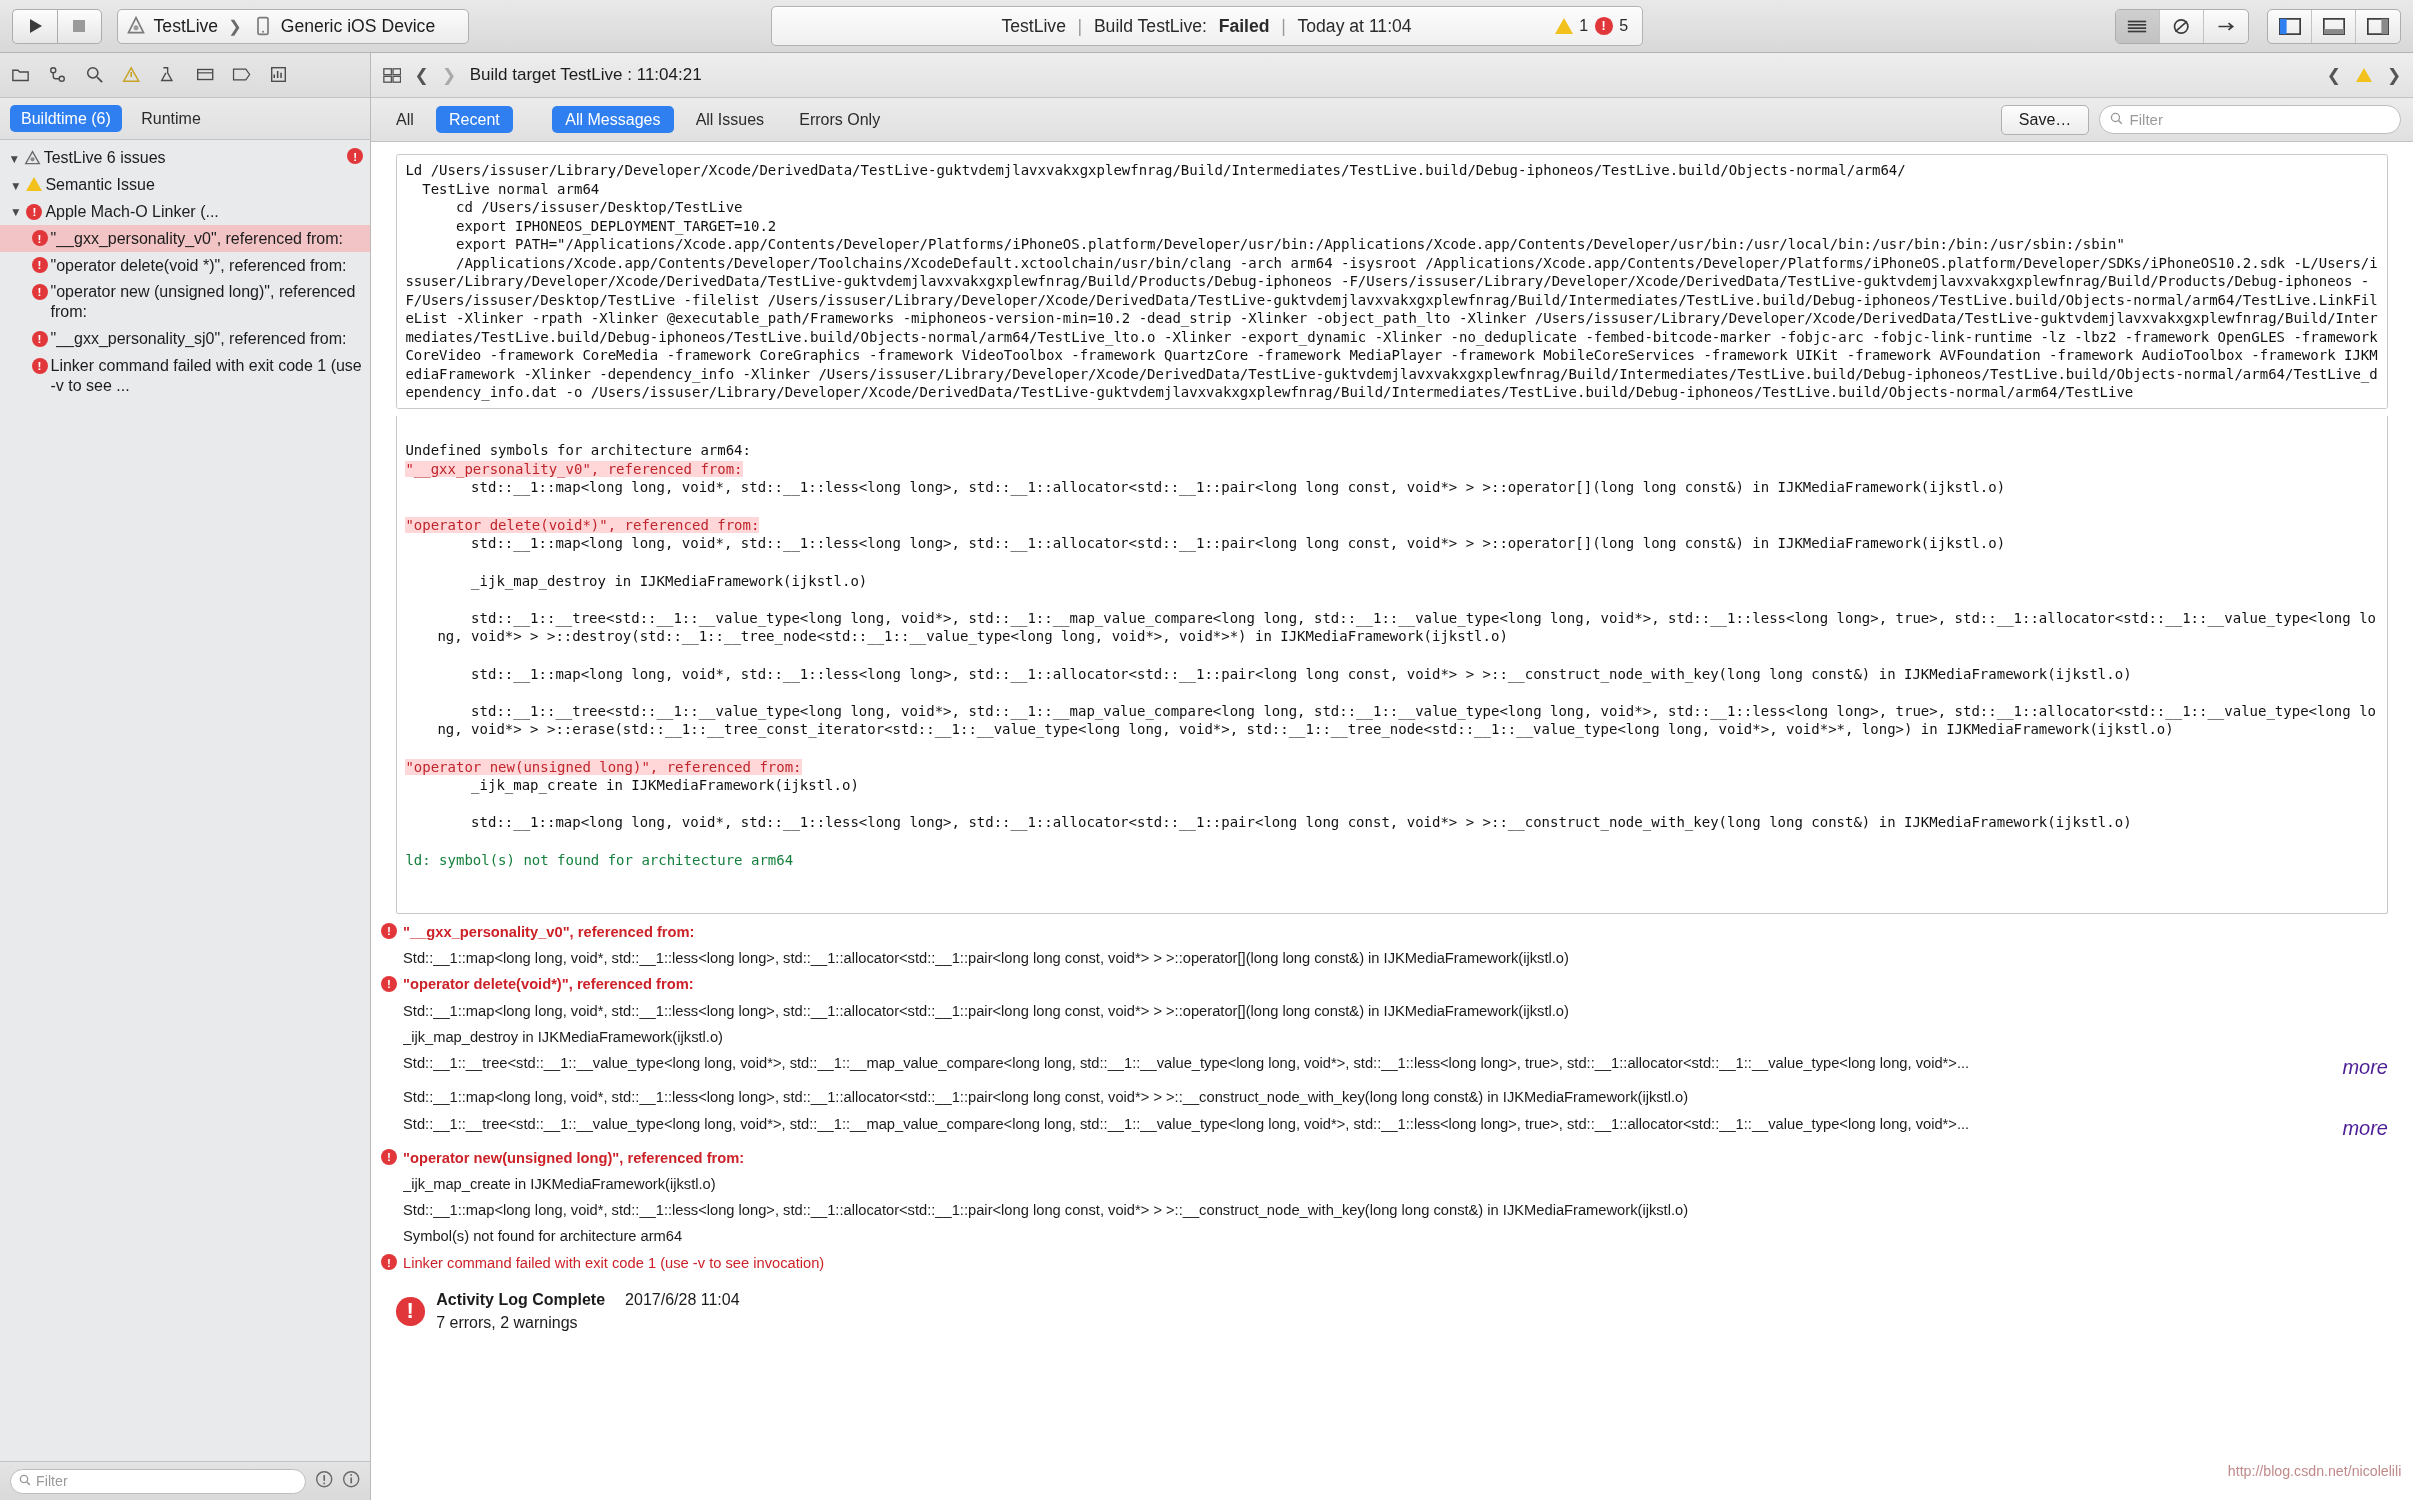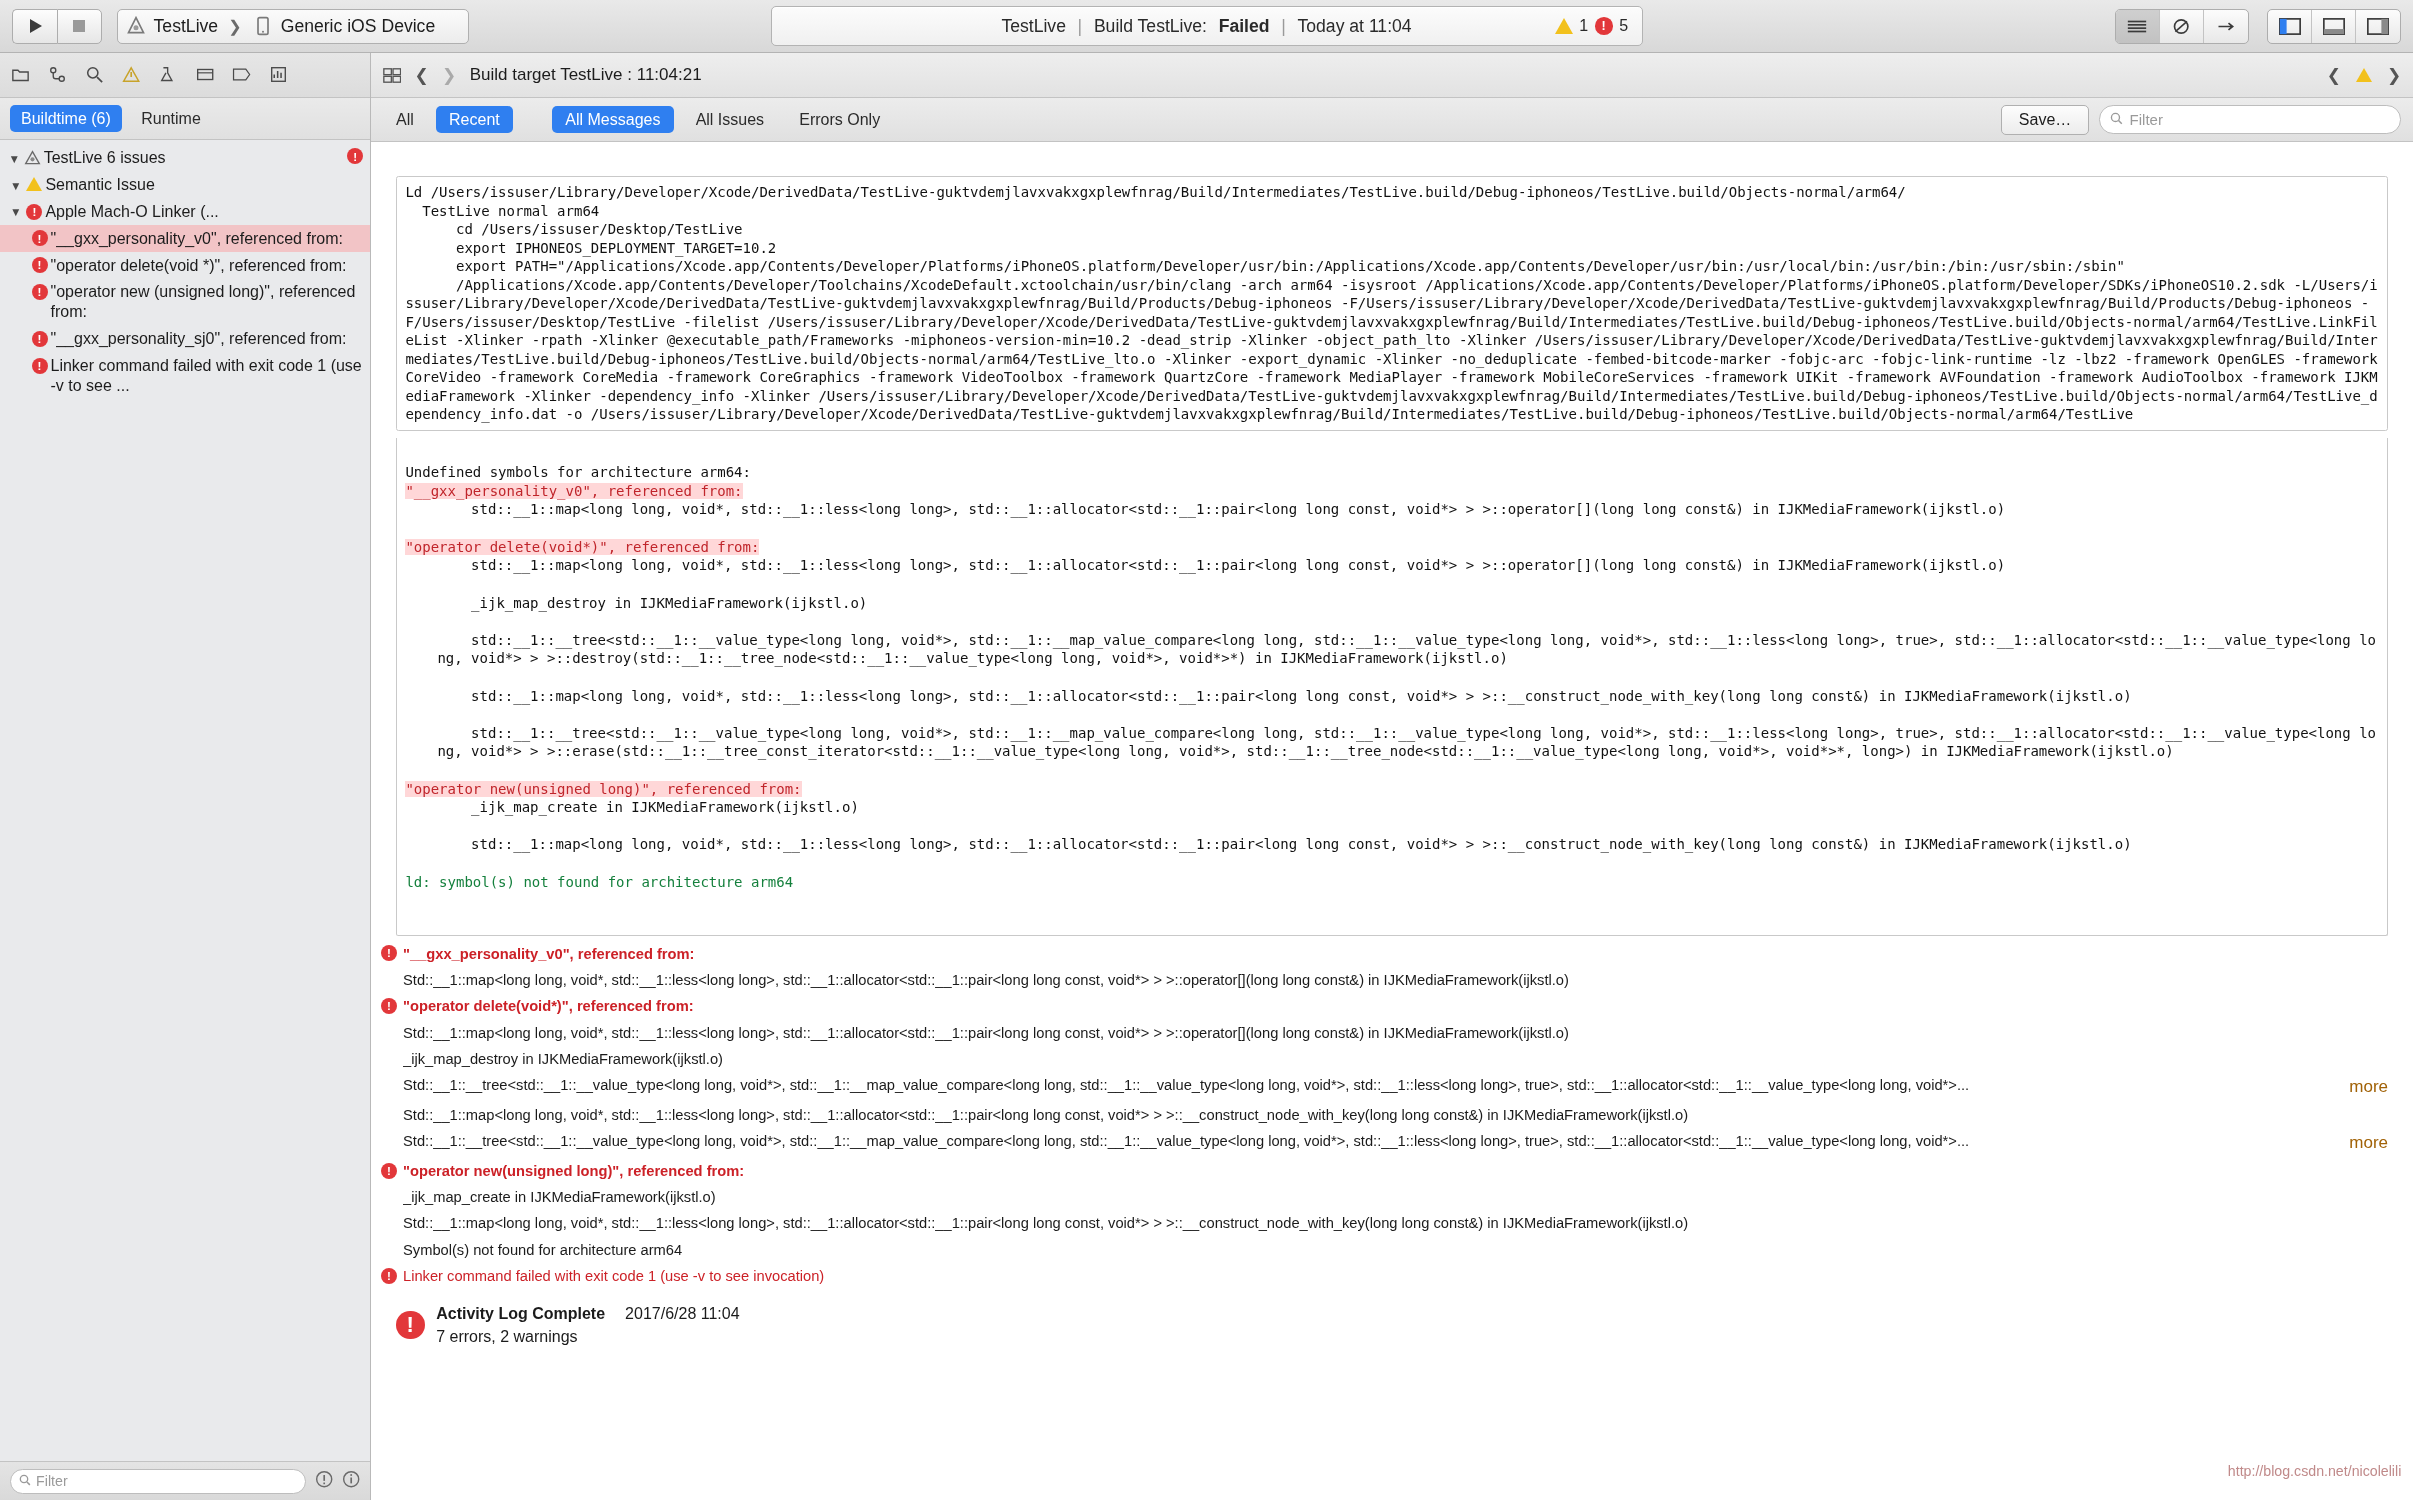--- a/index.html
+++ b/index.html
@@ -267,21 +267,20 @@
     color: #9a9a9a;
   }
 
   
   .log {
     flex: 1;
     overflow: hidden;
     background: #fff;
     padding: 8.4px 0 0 0;
     position: relative;
-    margin-top: 22px;
   }
   .cmdbox {
     margin: 3.4px 25px 6.7px 25px;
     border: 0.8px solid #c9c9c9;
     border-radius: 2.5px;
     padding: 6.7px 8.4px;
     font-family: "DejaVu Sans Mono", monospace;
     font-size: 14px;
     line-height: 1.32;
     color: #111;
@@ -312,21 +311,21 @@
     font-size: 14.7px;
     line-height: 1.45;
     color: #1b1b1b;
   }
   .issue-line .bullet {
     width: 22px; flex: none; margin-left: -27px;
     display: flex; align-items: center; justify-content: flex-start;
     padding-top: 1.7px;
   }
   .issue-line .txt { flex: 1; white-space: nowrap; overflow: hidden; text-overflow: clip; }
-  .issue-line .more { flex: none; color: #a16207; margin-left: 8.4px; font-size: 17px; }
+  .issue-line .more { flex: none; color: #4c1d95; margin-left: 8.4px; font-size: 20px; font-style: italic; }
   .issue-red { color: #cc2127; font-weight: bold; }
 
   .activity {
     display: flex; align-items: center;
     padding: 11.7px 25px 8.4px 25px;
     gap: 11.7px;
   }
   .big-err {
     width: 28.5px; height: 28.5px; border-radius: 50%;
     background: #e2373a; color: #fff;

